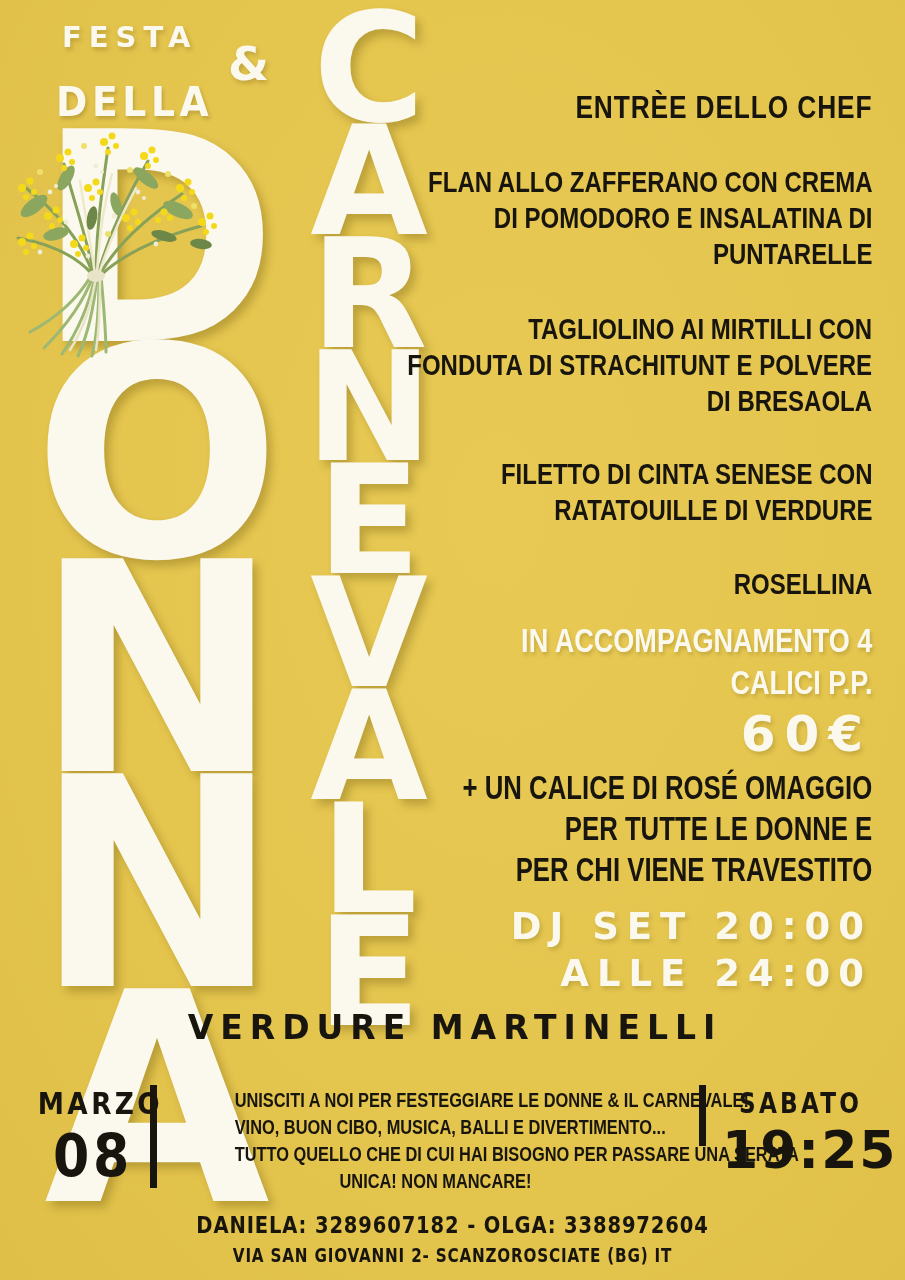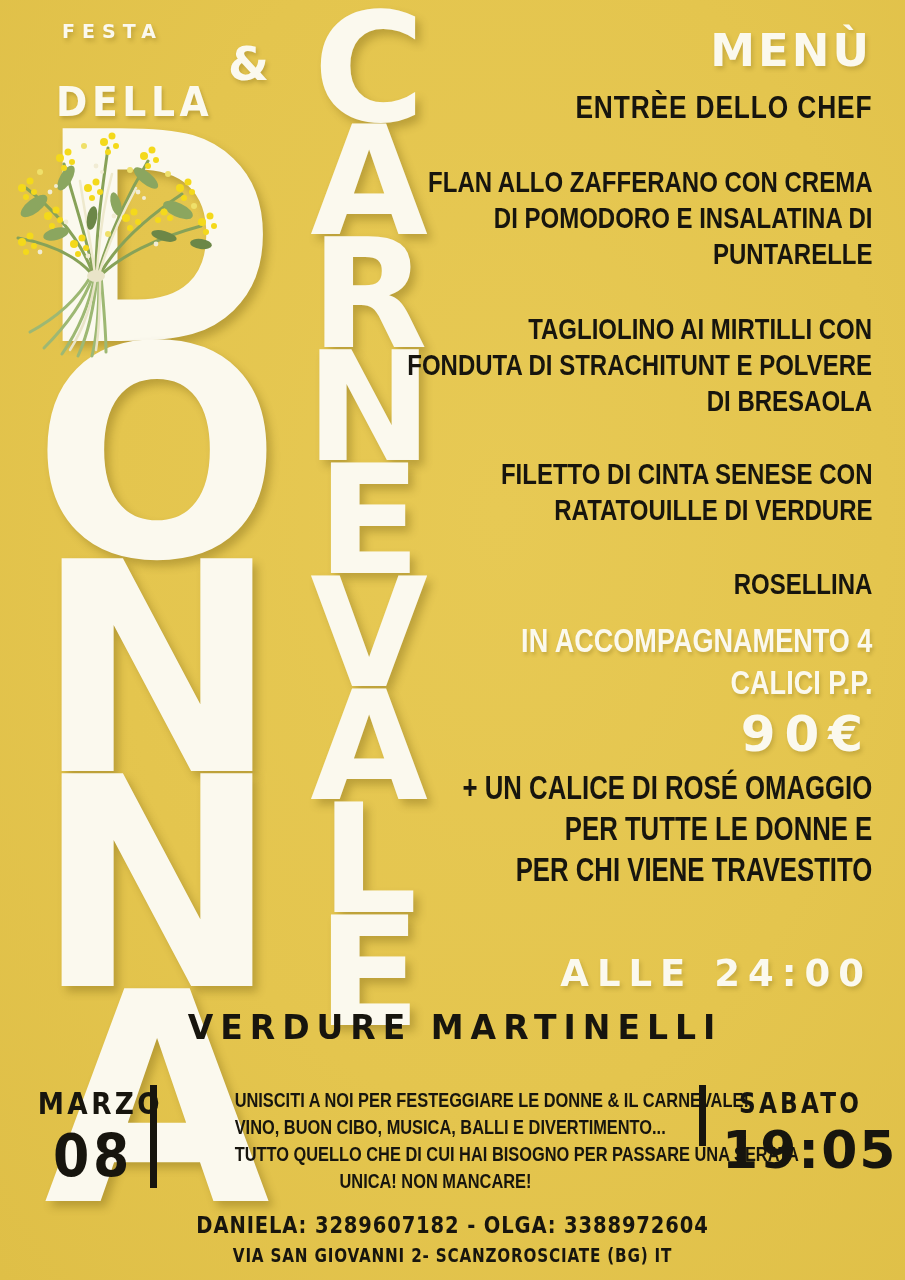--- a/index.html
+++ b/index.html
@@ -20,21 +20,21 @@
     display:flex;align-items:center;justify-content:center;
     font-weight:700;color:var(--paper);
     text-shadow:5px 6px 9px rgba(92,72,8,0.30);
     line-height:1;
   }
   .donna{left:46px;top:132px;width:222px;}
   .donna span{height:215px;font-size:292px;}
   .carnevale{left:303px;top:12px;width:132px;}
   .carnevale span{height:113px;font-size:152px;}
   
-  .festa{left:62px;top:20px;font-size:19px;font-weight:700;letter-spacing:7px;color:var(--paper);text-shadow:2px 3px 4px rgba(92,72,8,.25);}
+  .festa{left:62px;top:20px;font-size:29px;font-weight:700;letter-spacing:7px;color:var(--paper);text-shadow:2px 3px 4px rgba(92,72,8,.25);}
   .amp{left:228px;top:36px;font-size:47px;font-weight:700;color:var(--paper);text-shadow:2px 3px 4px rgba(92,72,8,.25);}
   .della{left:56px;top:78px;font-size:41px;font-weight:700;letter-spacing:5px;color:var(--paper);transform:scaleX(.92);transform-origin:0 0;text-shadow:2px 3px 4px rgba(92,72,8,.25);}
   
   .rcol{position:absolute;right:33px;text-align:right;z-index:3;}
   .white{color:var(--paper);text-shadow:2px 3px 4px rgba(92,72,8,.22);}
   .menu-heading{top:24px;font-size:45px;font-weight:700;letter-spacing:3px;}
   .chef{top:90px;font-size:31px;font-weight:700;font-family:"Liberation Sans",sans-serif;letter-spacing:1px;transform:scaleX(.85);transform-origin:100% 0;}
   .menu-item{font-family:"Liberation Sans",sans-serif;font-weight:700;font-size:30px;line-height:36px;transform:scaleX(.8);transform-origin:100% 0;}
   .item1{top:164px;}
   .item2{top:311px;}
@@ -206,21 +206,20 @@
         <circle cx="92" cy="130" r="2.4"></circle>
     </g>
 
     <ellipse cx="100" cy="150" rx="9" ry="6" fill="#e9e4c8"></ellipse>
   </svg>
 
   <div class="abs festa">FESTA</div>
   <div class="abs amp">&amp;</div>
   <div class="abs della">DELLA</div>
 
-  <div class="abs rcol white menu-heading">MENÙ</div>
   <div class="abs rcol chef">ENTRÈE DELLO CHEF</div>
 
   <div class="abs rcol menu-item item1">
     <div>FLAN ALLO ZAFFERANO CON CREMA</div>
     <div>DI POMODORO E INSALATINA DI</div>
     <div>PUNTARELLE</div>
   </div>
 
   <div class="abs rcol menu-item item2">
     <div>TAGLIOLINO AI MIRTILLI CON</div>
@@ -233,28 +232,29 @@
     <div>RATATOUILLE DI VERDURE</div>
   </div>
 
   <div class="abs rcol menu-item item4">ROSELLINA</div>
 
   <div class="abs rcol white pairing">
     <div>IN ACCOMPAGNAMENTO 4</div>
     <div>CALICI P.P.</div>
   </div>
 
-  <div class="abs rcol white price">90€</div>
+  <div class="abs rcol white price">60€</div>
 
   <div class="abs rcol bonus">
     <div>+ UN CALICE DI ROSÉ OMAGGIO</div>
     <div>PER TUTTE LE DONNE E</div>
     <div>PER CHI VIENE TRAVESTITO</div>
   </div>
 
+  <div class="abs rcol white dj1">DJ SET 20:00</div>
   <div class="abs rcol white dj2">ALLE 24:00</div>
 
   <div class="abs venue">VERDURE MARTINELLI</div>
 
   <div class="abs month-col">
     <div class="month">MARZO</div>
     <div class="day">08</div>
   </div>
 
   <div class="vbar bar-left"></div>
@@ -263,19 +263,19 @@
     <div>UNISCITI A NOI PER FESTEGGIARE LE DONNE &amp; IL CARNEVALE!</div>
     <div>VINO, BUON CIBO, MUSICA, BALLI E DIVERTIMENTO...</div>
     <div>TUTTO QUELLO CHE DI CUI HAI BISOGNO PER PASSARE UNA SERATA</div>
     <div>UNICA! NON MANCARE!</div>
   </div>
 
   <div class="vbar bar-right"></div>
 
   <div class="abs day-col">
     <div class="weekday">SABATO</div>
-    <div class="time">19:05</div>
+    <div class="time">19:25</div>
   </div>
 
   <div class="abs contacts">DANIELA: 3289607182 - OLGA: 3388972604</div>
   <div class="abs address">VIA SAN GIOVANNI 2- SCANZOROSCIATE (BG) IT</div>
 
 </div>
 
 </body></html>

